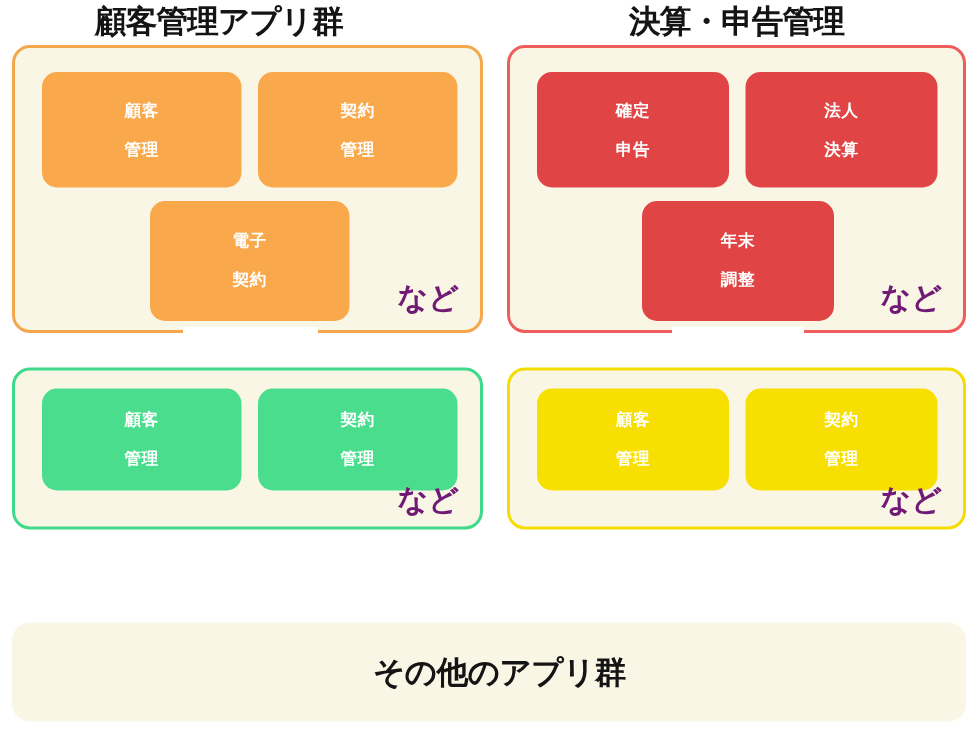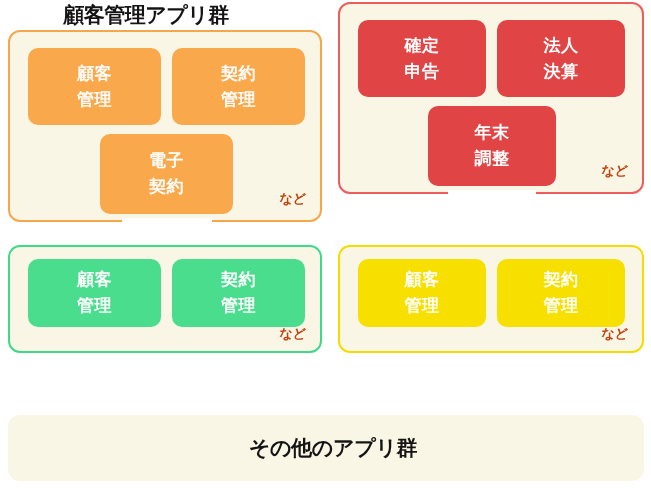--- a/index.html
+++ b/index.html
@@ -51,35 +51,35 @@
   
   .card {
     position: absolute;
     box-sizing: border-box;
     border-radius: 10px;
     color: #ffffff;
     display: flex;
     flex-direction: column;
     align-items: center;
     justify-content: center;
-    font-size: 17px;
+    font-size: 11px;
     font-weight: bold;
     line-height: 26px;
     letter-spacing: 0.5px;
     text-align: center;
   }
   .card span {
     display: block;
   }
 
   .nado {
     position: absolute;
-    font-size: 13px;
+    font-size: 20px;
     font-weight: bold;
-    color: #c2410c;
+    color: #701a75;
     line-height: 22px;
     white-space: nowrap;
   }
 
   
   .band {
     position: absolute;
     box-sizing: border-box;
     background: #FAF6E6;
     border-radius: 12px;
@@ -114,20 +114,21 @@
       <div class="card" style="left:90px; top:102px; width:133px; height:80px; background:#F9A94C;align-items:center;">
         <span>電子</span>
         <span>契約</span>
       </div>
       <div class="border-notch" style="left:112px; width:90px;"></div>
       <div class="nado" style="right:14px; bottom:10px;">など</div>
     </div>
   </div>
 
   <div class="group" style="left:338px; top:2px; width:306px;">
+    <div class="group-title">決算・申告管理</div>
     <div class="panel" style="width:306px; height:192px; border-color:#EF5C5C;">
       <div class="card" style="left:18px; top:16px; width:128px; height:77px; background:#E04444;text-align:center;">
         <span>確定</span>
         <span>申告</span>
       </div>
       <div class="card" style="left:88px; top:102px; width:128px; height:80px; background:#E04444;">
         <span>年末</span>
         <span>調整</span>
       </div>
       <div class="card" style="left:157px; top:16px; width:128px; height:77px; background:#E04444;">

